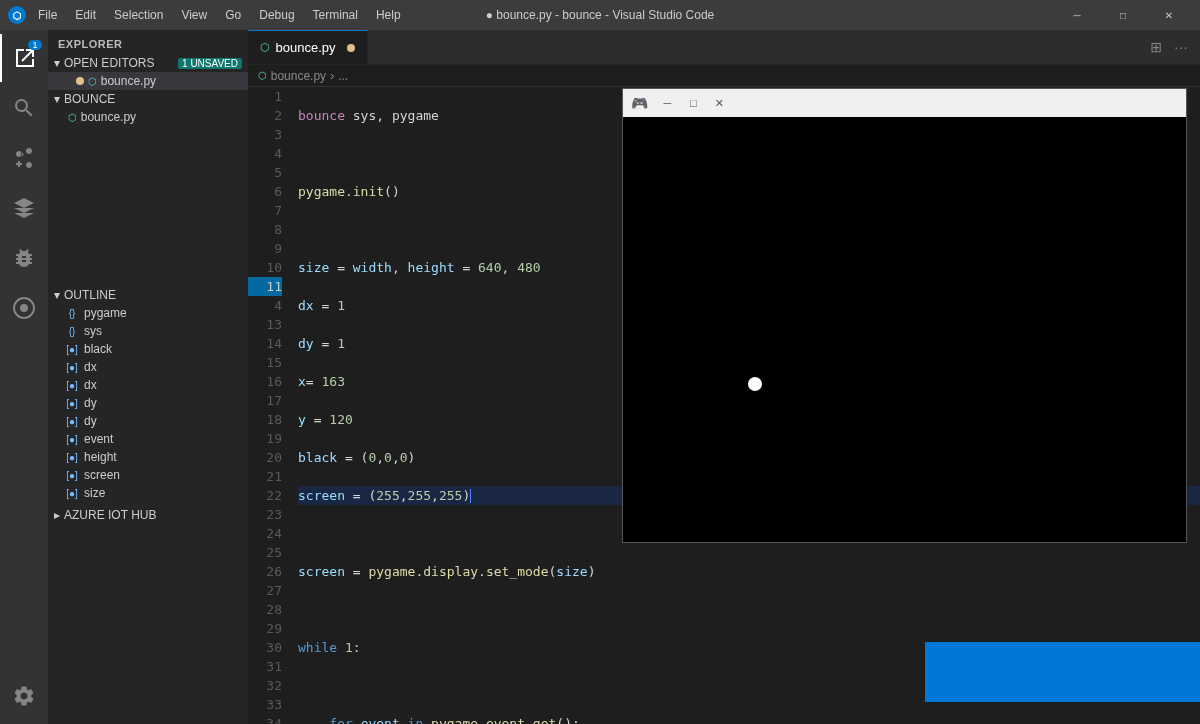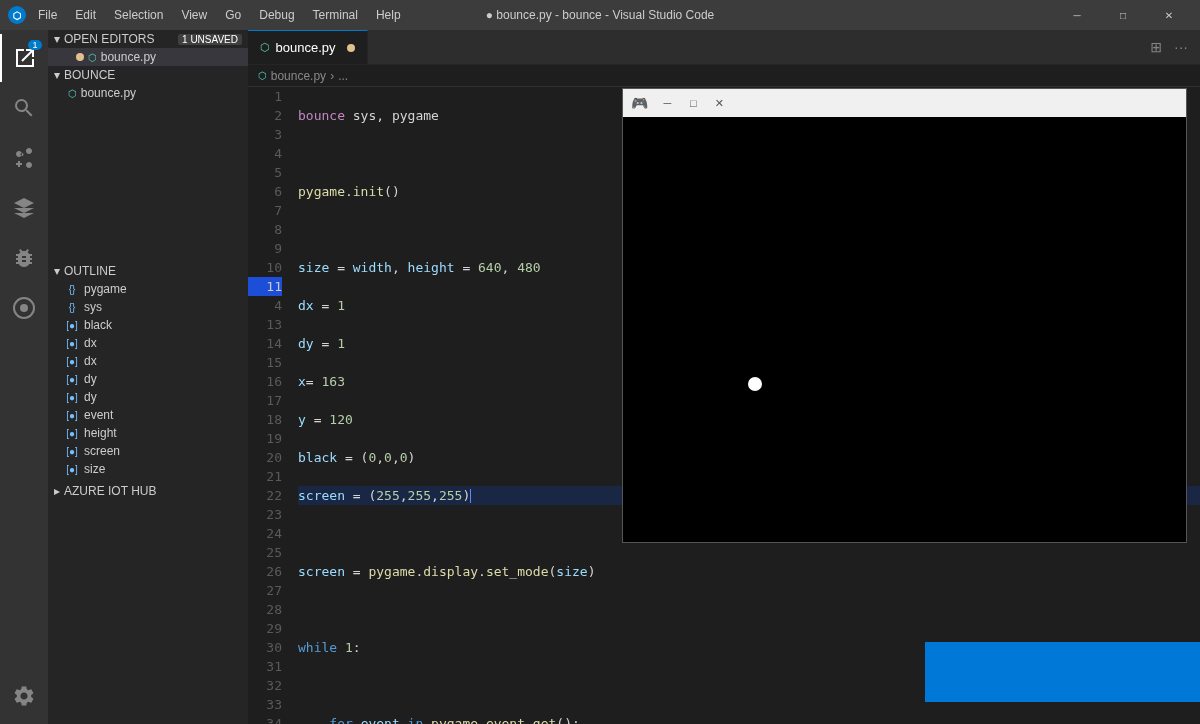--- a/index.html
+++ b/index.html
@@ -58,21 +58,21 @@
     .file-dot { width: 8px; height: 8px; border-radius: 50%; background: #e2c08d; display: inline-block; flex-shrink: 0; }
     .file-dot-modified { background: #e2c08d; }
     .outline-item {
       display: flex; align-items: center; padding: 2px 6px 2px 16px;
       font-size: 12px; color: #ccc; cursor: pointer; gap: 4px;
     }
     .outline-icon { font-size: 10px; color: #75beff; width: 16px; text-align: center; }
 
     
     .badge-label {
-      font-size: 10px; background: #404040; color: white; padding: 0 4px;
+      font-size: 10px; background: #0f766e; color: white; padding: 0 4px;
       border-radius: 2px; margin-left: auto;
     }
 
     
     #editor-area { flex: 1; display: flex; flex-direction: column; overflow: hidden; }
 
     
     #tabbar {
       height: 35px; background: #2d2d2d; display: flex; align-items: stretch;
       border-bottom: 1px solid #252526;
@@ -211,20 +211,21 @@
         </svg>
     </div>
     <div class="activity-item bottom">
       <svg width="24" height="24" viewBox="0 0 24 24" fill="currentColor">
           <path d="M19.14,12.94c0.04-0.3,0.06-0.61,0.06-0.94c0-0.32-0.02-0.64-0.07-0.94l2.03-1.58c0.18-0.14,0.23-0.41,0.12-0.61 l-1.92-3.32c-0.12-0.22-0.37-0.29-0.59-0.22l-2.39,0.96c-0.5-0.38-1.03-0.7-1.62-0.94L14.4,2.81c-0.04-0.24-0.24-0.41-0.48-0.41 h-3.84c-0.24,0-0.43,0.17-0.47,0.41L9.25,5.35C8.66,5.59,8.12,5.92,7.63,6.29L5.24,5.33c-0.22-0.08-0.47,0-0.59,0.22L2.74,8.87 C2.62,9.08,2.66,9.34,2.86,9.48l2.03,1.58C4.84,11.36,4.8,11.69,4.8,12s0.02,0.64,0.07,0.94l-2.03,1.58 c-0.18,0.14-0.23,0.41-0.12,0.61l1.92,3.32c0.12,0.22,0.37,0.29,0.59,0.22l2.39-0.96c0.5,0.38,1.03,0.7,1.62,0.94l0.36,2.54 c0.05,0.24,0.24,0.41,0.48,0.41h3.84c0.24,0,0.44-0.17,0.47-0.41l0.36-2.54c0.59-0.24,1.13-0.56,1.62-0.94l2.39,0.96 c0.22,0.08,0.47,0,0.59-0.22l1.92-3.32c0.12-0.22,0.07-0.47-0.12-0.61L19.14,12.94z M12,15.6c-1.98,0-3.6-1.62-3.6-3.6 s1.62-3.6,3.6-3.6s3.6,1.62,3.6,3.6S13.98,15.6,12,15.6z"></path>
         </svg>
     </div>
   </div>
 
   <div id="sidebar">
+    <div class="sidebar-section-title">EXPLORER</div>
 
     <div class="sidebar-group-header">
       <span>▾</span>
       <span>OPEN EDITORS</span>
       <span class="badge-label">1 UNSAVED</span>
     </div>
 
     <div class="sidebar-file-item active" style="padding-left:28px;">
       <span class="file-dot file-dot-modified"></span>
       <span style="color:#4ec9b0; font-size:10px;">⬡</span>
@@ -325,21 +326,21 @@
         <div>1</div>
           <div>2</div>
           <div>3</div>
           <div>4</div>
           <div>5</div>
         <div>6</div>
           <div>7</div>
           <div>8</div>
           <div>9</div>
           <div>10</div>
-        <div style="background:#1d4ed8; color:#ccc;">11</div>
+        <div style="background:#0369a1; color:#ccc;">11</div>
         <div>4</div>
           <div>13</div>
           <div>14</div>
           <div>15</div>
           <div>16</div>
         <div>17</div>
           <div>18</div>
           <div>19</div>
           <div>20</div>
           <div>21</div>

